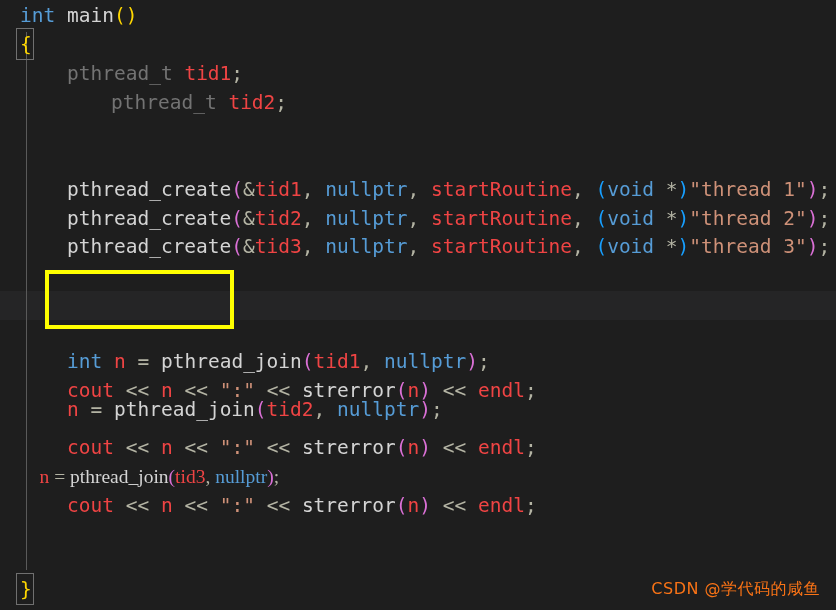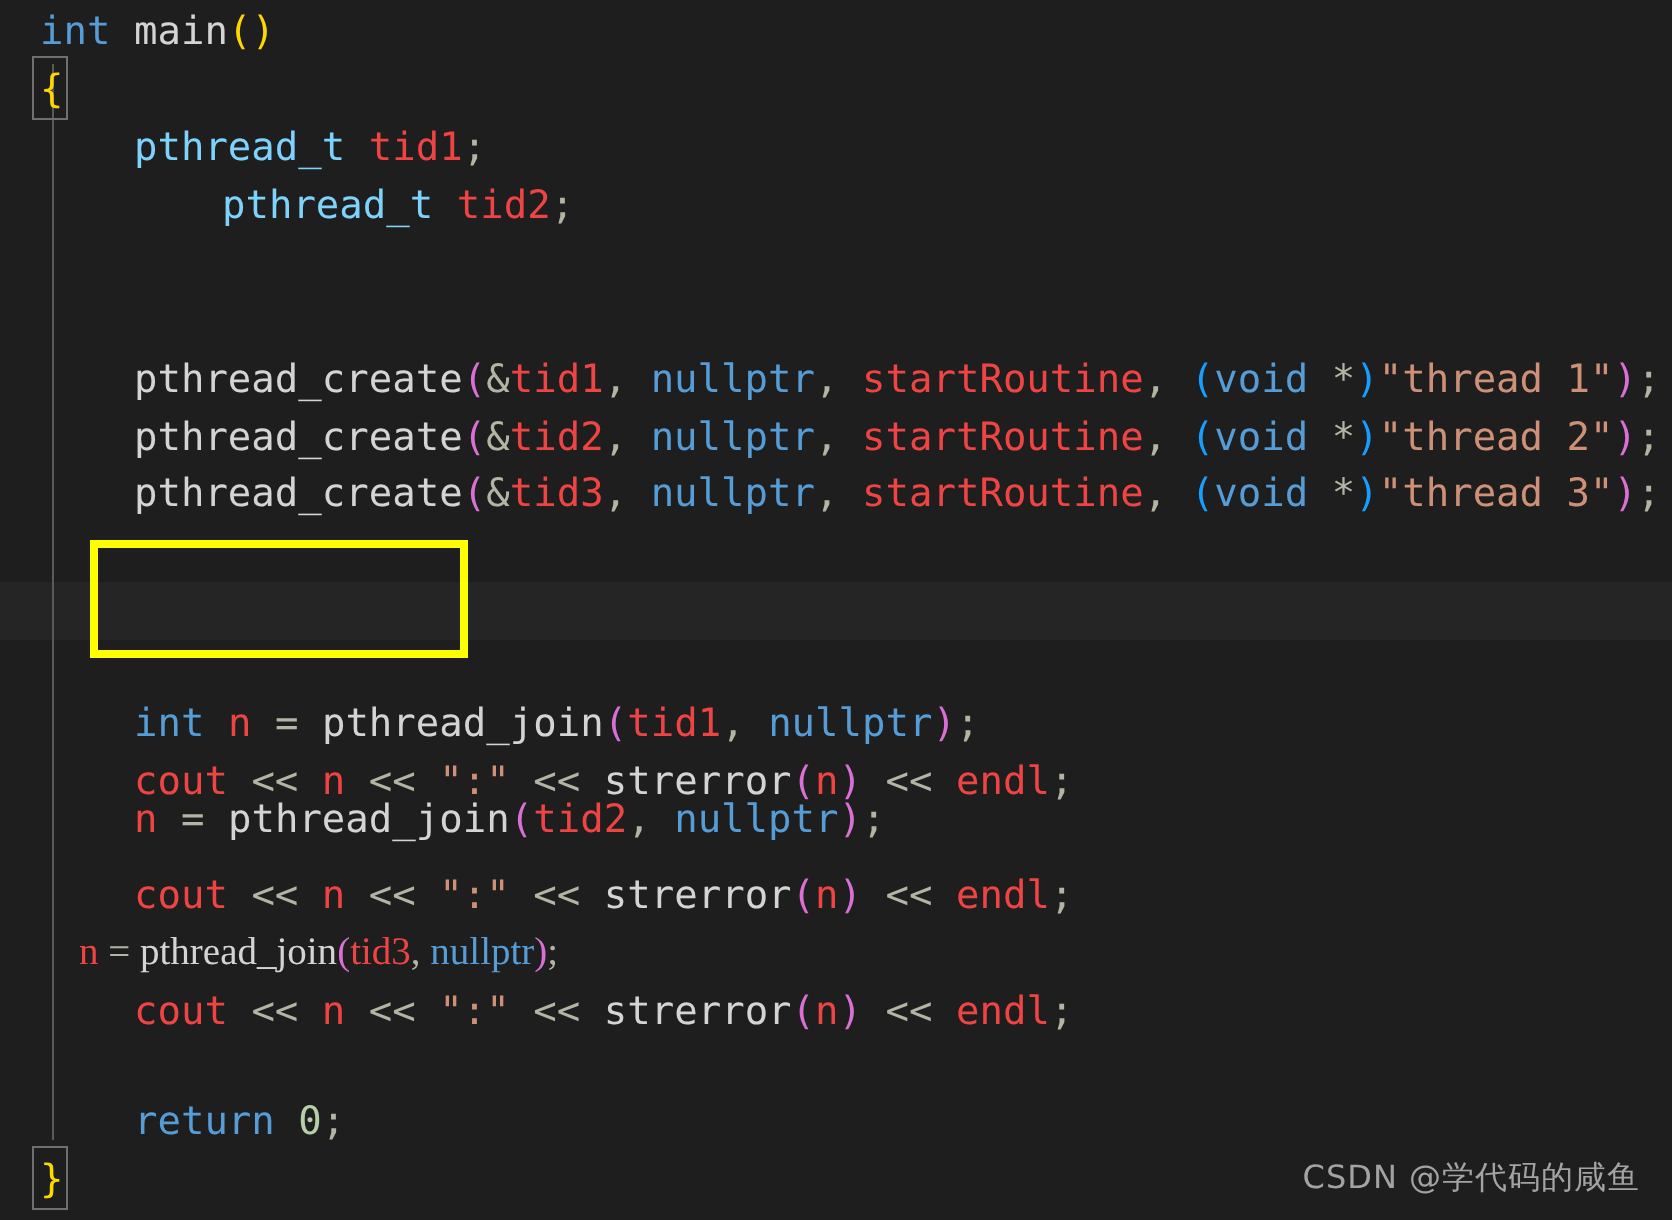--- a/index.html
+++ b/index.html
@@ -75,40 +75,40 @@
     top: 270px;
     width: 189px;
     height: 59px;
     border: 4px solid #ffff00;
     box-sizing: border-box;
     background: transparent;
   }
 
   
   .kw       { color: #569cd6; }   
-  .type     { color: #7dd3fc; margin-top: 23px; }   
+  .type     { color: #737373; margin-top: 23px; }   
   .fn       { color: #d4d4d4; }   
   .plain    { color: #ef4444; }
   .op       { color: #b4b4a4; }   
   .num      { color: #b5cea8; }   
   .num-teal { color: #4ec9b0; }   
   .str      { color: #ce9178; }   
   .p-yellow { color: #ffd700; }   
   .p-mag    { color: #da70d6; }   
   .p-blue   { color: #179fff; }   
   .brace-y  { color: #ffd700; }   
 
   
   #watermark {
     position: absolute;
     right: 16px;
     bottom: 10px;
     font-family: "DejaVu Sans", "Liberation Sans", sans-serif;
     font-size: 16px;
-    color: #a3a3a3;
+    color: #f97316;
     white-space: nowrap;
     letter-spacing: 0.5px;
   }
 </style>
 </head>
 <body>
 
 <div id="screen">
 
   <div id="code-area">
@@ -141,21 +141,20 @@
     <div class="code-line" style="top:377px;"><span class="txt">    <span class="plain">cout</span> <span class="op">&lt;&lt;</span> <span class="plain">n</span> <span class="op">&lt;&lt;</span> <span class="str">":"</span> <span class="op">&lt;&lt;</span> <span class="fn">strerror</span><span class="p-mag">(</span><span class="plain">n</span><span class="p-mag">)</span> <span class="op">&lt;&lt;</span> <span class="plain">endl</span><span class="op">;</span></span></div>
 
     <div class="code-line" style="top:396px;"><span class="txt">    <span class="plain">n</span> <span class="op">=</span> <span class="fn">pthread_join</span><span class="p-mag">(</span><span class="plain">tid2</span><span class="op">,</span> <span class="kw">nullptr</span><span class="p-mag">)</span><span class="op">;</span></span></div>
 
     <div class="code-line" style="top:434px;"><span class="txt">    <span class="plain">cout</span> <span class="op">&lt;&lt;</span> <span class="plain">n</span> <span class="op">&lt;&lt;</span> <span class="str">":"</span> <span class="op">&lt;&lt;</span> <span class="fn">strerror</span><span class="p-mag">(</span><span class="plain">n</span><span class="p-mag">)</span> <span class="op">&lt;&lt;</span> <span class="plain">endl</span><span class="op">;</span></span></div>
 
     <div class="code-line" style="top:463px;font-family:Liberation Serif, serif;"><span class="txt">    <span class="plain">n</span> <span class="op">=</span> <span class="fn">pthread_join</span><span class="p-mag">(</span><span class="plain">tid3</span><span class="op">,</span> <span class="kw">nullptr</span><span class="p-mag">)</span><span class="op">;</span></span></div>
 
     <div class="code-line" style="top:492px;"><span class="txt">    <span class="plain">cout</span> <span class="op">&lt;&lt;</span> <span class="plain">n</span> <span class="op">&lt;&lt;</span> <span class="str">":"</span> <span class="op">&lt;&lt;</span> <span class="fn">strerror</span><span class="p-mag">(</span><span class="plain">n</span><span class="p-mag">)</span> <span class="op">&lt;&lt;</span> <span class="plain">endl</span><span class="op">;</span></span></div>
 
-    <div class="code-line" style="top:547px;"><span class="txt">    <span class="kw">return</span> <span class="num">0</span><span class="op">;</span></span></div>
 
     <div class="code-line" style="top:576px;"><span class="txt"><span class="brace-y">}</span></span></div>
 
   </div>
 
   <div id="sleep-highlight-box"></div>
 
   <div id="watermark">CSDN @学代码的咸鱼</div>
 
 </div>

